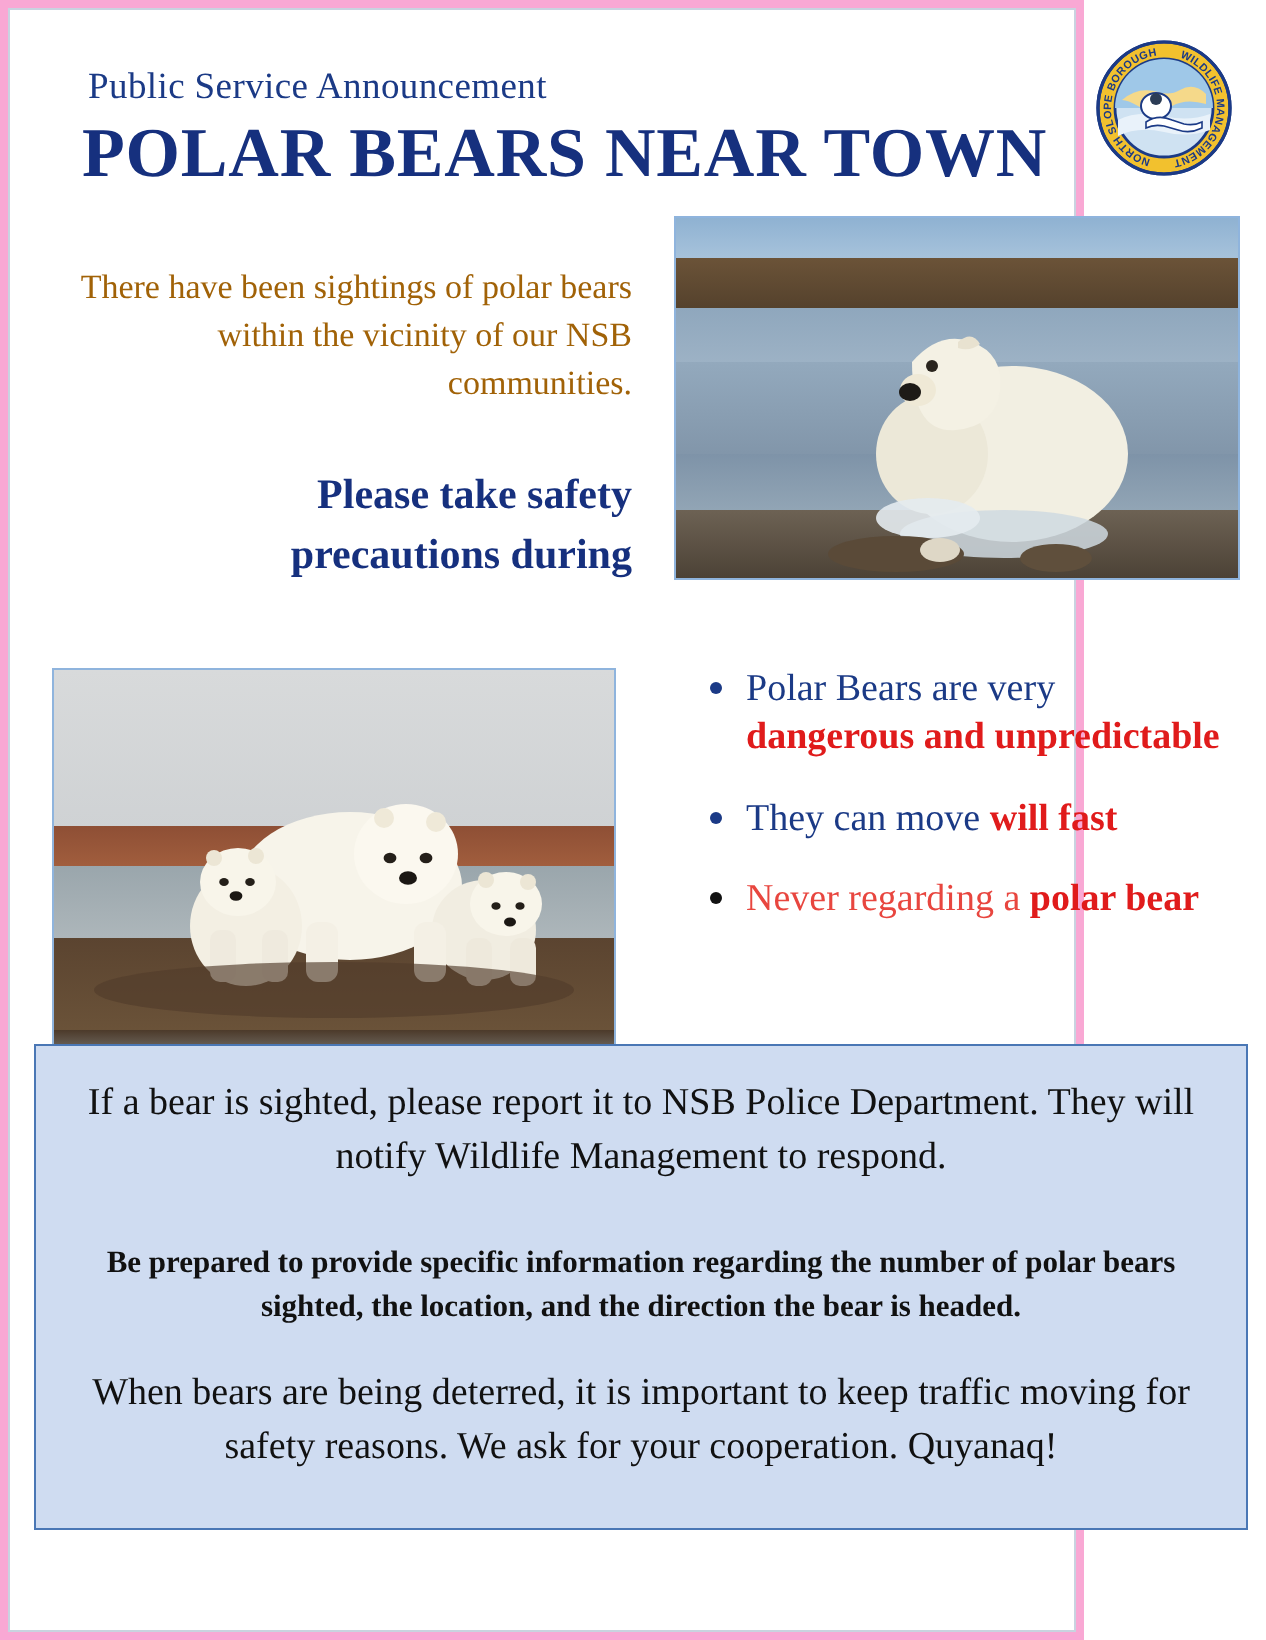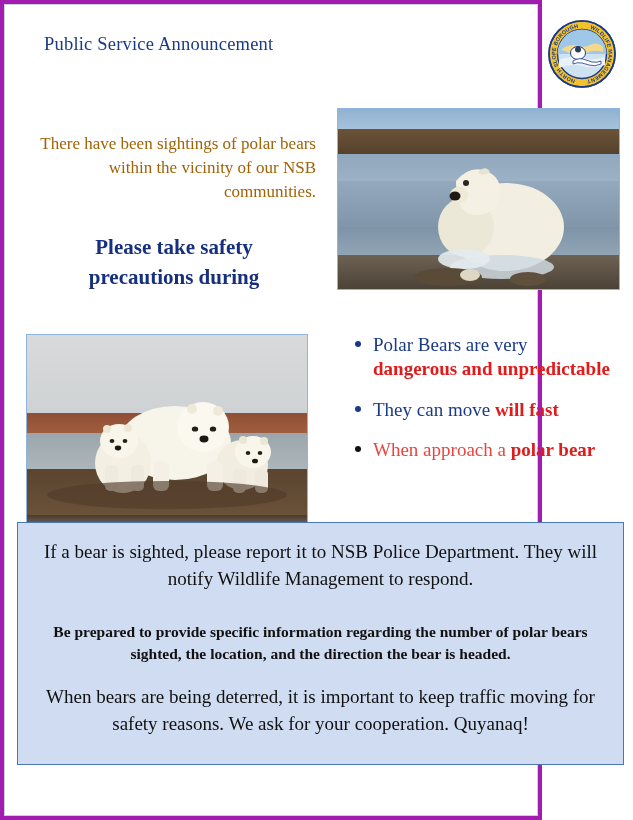--- a/index.html
+++ b/index.html
@@ -3,21 +3,21 @@
 <meta charset="utf-8">
 <style>
   html,body{margin:0;padding:0;background:#ffffff;}
   body{
     width:633px;height:820px;overflow:hidden;
     font-family:"Liberation Serif",ّ"DejaVu Serif",serif;
   }
   .page{
     position:relative;width:542px;height:820px;box-sizing:border-box;
     background:#ffffff;
-    border:4px solid #a21caf;
+    border:4px solid #f9a8d4;
     outline:1px solid #c9d3e0;outline-offset:-5px;
   }
   .inner{position:absolute;left:0;top:0;right:0;bottom:0;}
 
   
   .kicker{
     position:absolute;left:40px;top:30px;
     font-family:"Liberation Serif","DejaVu Serif",serif;
     font-size:18.5px;color:#1b3a86;letter-spacing:.2px;white-space:nowrap;
   }
@@ -34,21 +34,21 @@
   }
   .seal svg{display:block;}
 
   
   .intro{
     position:absolute;left:30px;top:128px;width:282px;
     text-align:right;font-size:17px;line-height:1.42;color:#a16207;
   }
   .callout{
     position:absolute;left:28px;top:228px;width:284px;
-    text-align:center;font-weight:bold;font-size:21px;line-height:1.45;
+    text-align:right;font-weight:bold;font-size:21px;line-height:1.45;
     color:#16307e;
   }
 
   
   .photo{
     position:absolute;border:1px solid #8fb4dd;background:#b9c7d6;
     overflow:hidden;
   }
   .photo-top{left:333px;top:104px;width:281px;height:180px;}
   .photo-left{left:22px;top:330px;width:280px;height:203px;}
@@ -82,20 +82,21 @@
   .p2{font-size:15.5px;font-weight:bold;line-height:1.45;margin:28px 4px 0 4px;}
   .p3{font-size:19px;line-height:1.42;margin:18px 0 0 0;}
 </style>
 </head>
 <body>
 
 <div class="page">
 <div class="inner">
 
   <div class="kicker">Public Service Announcement</div>
+  <div class="title">POLAR BEARS NEAR TOWN</div>
 
   <div class="seal">
     <svg width="68" height="68" viewBox="0 0 68 68">
       <circle cx="34" cy="34" r="33" fill="#f2c12e" stroke="#1b3a86" stroke-width="1.6"></circle>
       <circle cx="34" cy="34" r="24.5" fill="#cfe2f2" stroke="#1b3a86" stroke-width="1.4"></circle>
       <path d="M9.5 34a24.5 24.5 0 0 1 49 0z" fill="#9fc8e8"></path>
       <path d="M11 40 q10 -5 23 -2 q12 3 23 -1 l0 8 q-11 4 -23 1 q-13 -3 -23 2 z" fill="#e9f2fa"></path>
       <path d="M13 30 q8 -7 18 -4 q6 2 11 -1 q7 -4 13 2 l0 5 q-10 -3 -17 1 q-9 5 -17 0 q-5 -3 -8 -3z" fill="#f5d98a"></path>
       <ellipse cx="30" cy="33" rx="7.5" ry="6.5" fill="#ffffff" stroke="#1b3a86" stroke-width="1"></ellipse>
       <circle cx="30" cy="29.5" r="3" fill="#2b3c55"></circle>
@@ -185,21 +186,21 @@
       <span class="nv">Polar Bears are very</span>
       <span class="rdb">dangerous and unpredictable</span>
     </li>
     <li>
       <span class="dot"></span>
       <span class="nv">They can move</span>
       <span class="rdb">will fast</span>
     </li>
     <li class="dark">
       <span class="dot"></span>
-      <span class="rdr">When approach a</span>
+      <span class="rdr">Never regarding a</span>
       <span class="rdb">polar bear</span>
     </li>
   </ul>
 
   <div class="panel">
     <p class="p1">If a bear is sighted, please report it to NSB Police Department. They will notify Wildlife Management to respond.</p>
     <p class="p2">Be prepared to provide specific information regarding the number of polar bears sighted, the location, and the direction the bear is headed.</p>
     <p class="p3">When bears are being deterred, it is important to keep traffic moving for safety reasons.  We ask for your cooperation. Quyanaq!</p>
   </div>
 

